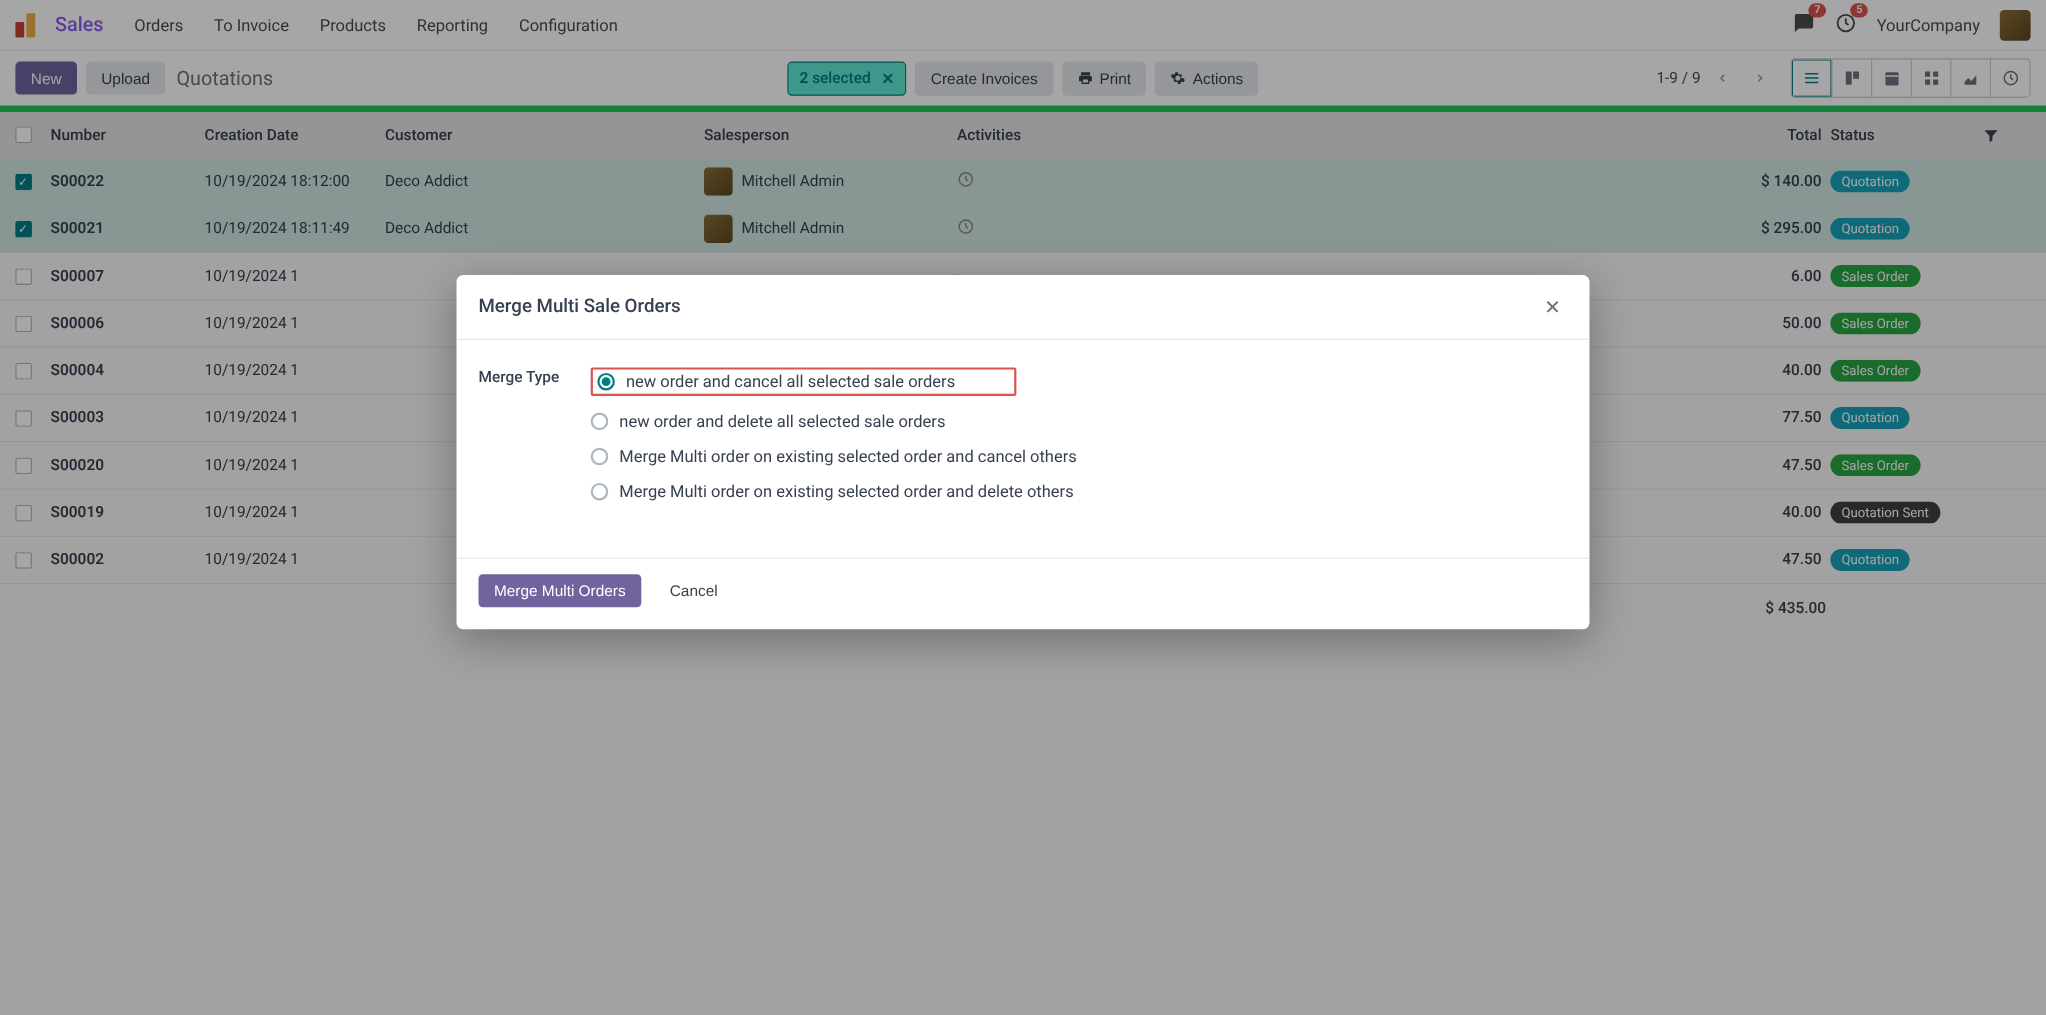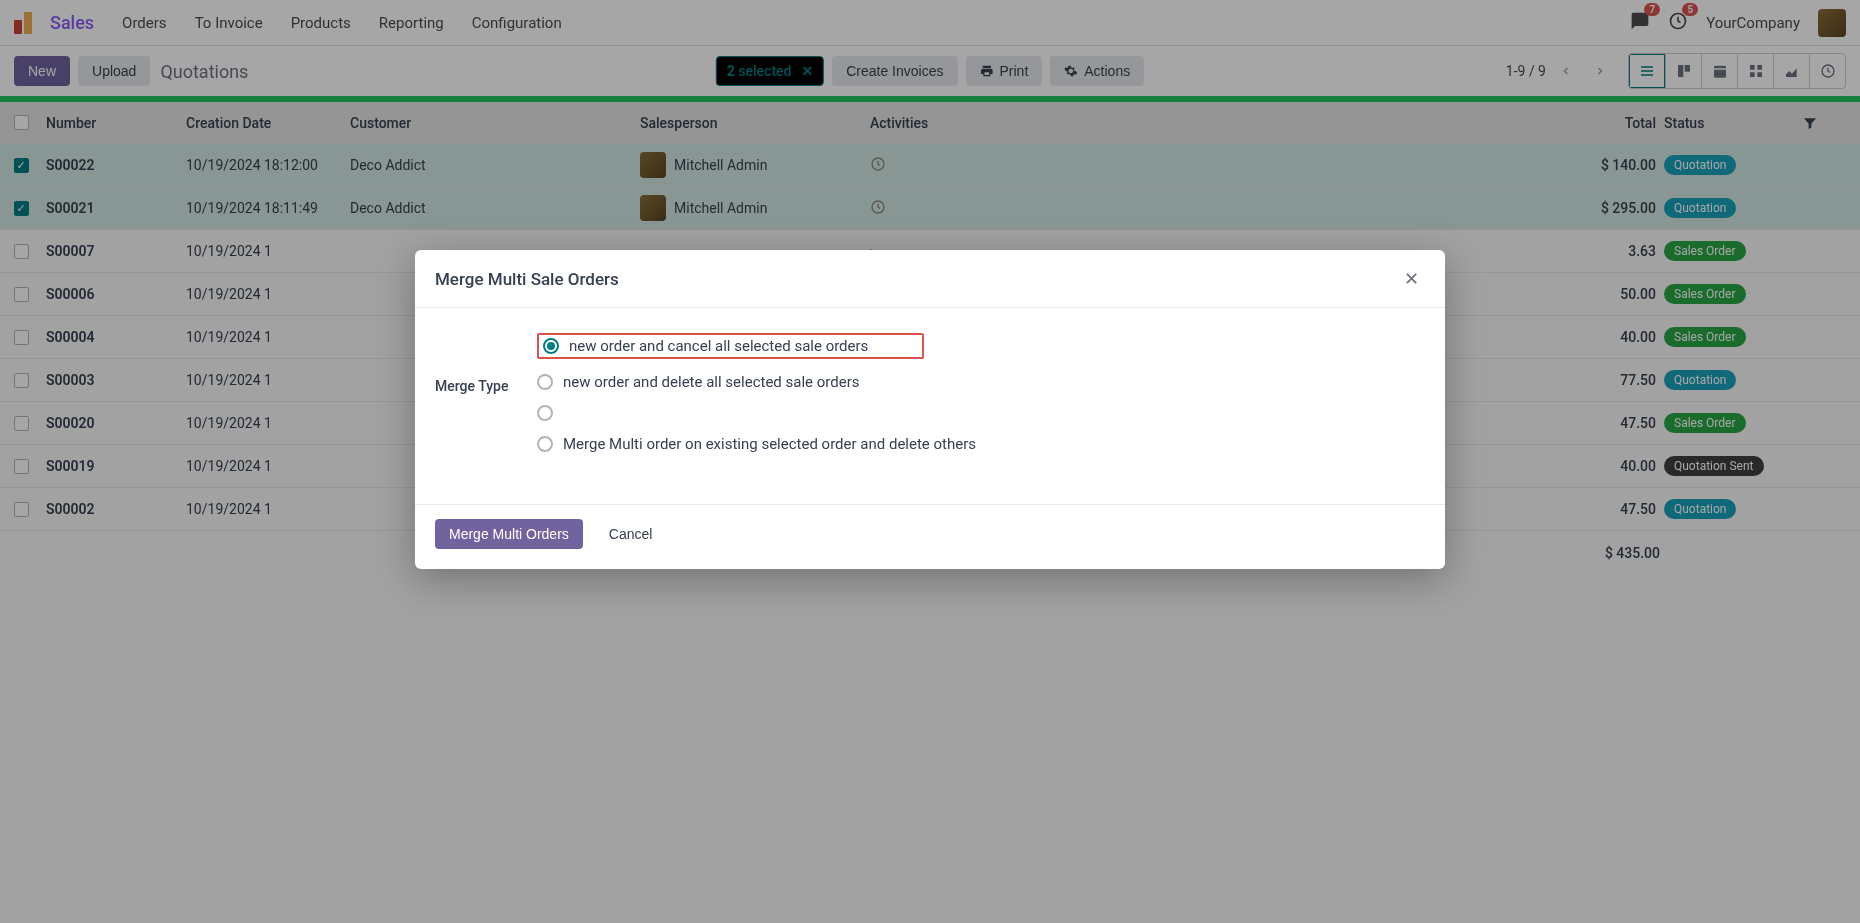--- a/index.html
+++ b/index.html
@@ -21,21 +21,21 @@
 .avatar-img { width: 28px; height: 28px; border-radius: 4px; background: linear-gradient(135deg,#8b6f3a,#5a4521); display: flex; align-items: center; justify-content: center; color: #fff; font-size: 12px; }
 
 
 .controlbar { display: flex; align-items: center; height: 56px; padding: 0 14px; background: #fff; border-bottom: 6px solid #22c55e; }
 .btn { border: none; padding: 7px 14px; border-radius: 4px; font-size: 14px; cursor: pointer; display: inline-flex; align-items: center; gap: 6px; }
 .btn-primary { background: #71639e; color: #fff; }
 .btn-secondary { background: #e7e9ed; color: #374151; }
 .btn-link { background: transparent; color: #374151; }
 .breadcrumb { font-size: 18px; color: #6b7280; margin-left: 10px; }
 .controlbar .center { position: absolute; left: 50%; transform: translateX(-50%); display: flex; gap: 8px; }
-.selected-chip { border: 1px solid #017e84; color: #017e84; padding: 6px 10px; border-radius: 4px; display: inline-flex; align-items: center; gap: 10px; font-weight: 500; background: #000000; }
+.selected-chip { border: 1px solid #017e84; color: #017e84; padding: 6px 10px; border-radius: 4px; display: inline-flex; align-items: center; gap: 10px; font-weight: 500; background: #5eead4; }
 .selected-chip .x { cursor: pointer; color: #017e84; font-weight: 700; }
 .controlbar .right { margin-left: auto; display: flex; align-items: center; gap: 14px; }
 .pager { color: #4c4c4c; font-size: 14px; display: flex; align-items: center; gap: 6px; }
 .pager-arrow { width: 28px; height: 28px; display: inline-flex; align-items: center; justify-content: center; cursor: pointer; color: #9ca3af; }
 .view-switch { display: flex; border: 1px solid #ccc; border-radius: 4px; overflow: hidden; }
 .view-switch .vs { width: 36px; height: 34px; display: inline-flex; align-items: center; justify-content: center; cursor: pointer; color: #6b7280; border-left: 1px solid #ccc; }
 .view-switch .vs:first-child { border-left: none; }
 .view-switch .vs.active { outline: 1px solid #017e84; outline-offset: -1px; color: #017e84; }
 
 
@@ -66,21 +66,21 @@
 
 .overlay { position: absolute; inset: 0; background: rgba(0,0,0,0.35); }
 
 
 .modal { position: absolute; top: 250px; left: 50%; transform: translateX(-50%); width: 1030px; background: #fff; border-radius: 6px; box-shadow: 0 10px 40px rgba(0,0,0,0.3); }
 .modal-header { display: flex; align-items: center; justify-content: space-between; padding: 16px 20px; border-bottom: 1px solid #e5e7eb; }
 .modal-title { font-size: 17px; font-weight: 500; color: #374151; }
 .modal-close { cursor: pointer; color: #6b7280; font-size: 18px; padding: 2px 6px; }
 .modal-body { padding: 22px 20px 28px; }
 .form-row { display: flex; align-items: flex-start; gap: 18px; }
-.form-label { min-width: 84px; font-weight: 500; padding-top: 4px; margin-top: 44px; }
+.form-label { min-width: 84px; font-weight: 500; padding-top: 4px; }
 .radio-group { display: flex; flex-direction: column; gap: 8px; }
 .radio-opt { display: flex; align-items: center; gap: 10px; font-size: 15px; cursor: pointer; padding: 3px 0; }
 .radio-circle { width: 16px; height: 16px; border: 2px solid #adb5bd; border-radius: 50%; display: inline-flex; align-items: center; justify-content: center; }
 .radio-circle.on { border-color: #017e84; }
 .radio-circle.on::after { content: ""; width: 8px; height: 8px; background: #017e84; border-radius: 50%; }
 .radio-highlight { border: 2px solid #d9534f; padding: 2px 54px 2px 4px; border-radius: 2px; display:inline-flex; align-items:center; gap:10px; }
 .modal-footer { padding: 14px 20px 20px; display: flex; gap: 12px; border-top: 1px solid #e5e7eb; margin-top: 20px; }
 </style>
 </head>
 <body>
@@ -253,21 +253,21 @@
           <span class="chkbox"></span>
         </div>
         <div class="cell number">S00007</div>
         <div class="cell">10/19/2024 1</div>
         <div class="cell"></div>
         <div class="cell sp-cell"></div>
         <div class="cell"><span class="activity-text">
             <span class="caret-green">▸</span>
             <span></span>
           </span></div>
-        <div class="cell total-cell">3.63</div>
+        <div class="cell total-cell">6.00</div>
         <div class="cell"><span class="status-pill salesorder">Sales Order</span></div>
         <div></div>
       </div>
       <div class="row">
         <div class="cell chk">
           <span class="chkbox"></span>
         </div>
         <div class="cell number">S00006</div>
         <div class="cell">10/19/2024 1</div>
         <div class="cell"></div>
@@ -371,20 +371,21 @@
               <span class="radio-circle on"></span>
               <span>new order and cancel all selected sale orders</span>
             </span>
           </label>
           <label class="radio-opt">
             <span class="radio-circle"></span>
             <span>new order and delete all selected sale orders</span>
           </label>
           <label class="radio-opt">
             <span class="radio-circle"></span>
+            <span>Merge Multi order on existing selected order and cancel others</span>
           </label>
           <label class="radio-opt">
             <span class="radio-circle"></span>
             <span>Merge Multi order on existing selected order and delete others</span>
           </label>
         </div>
     </div>
   </div>
   <div class="modal-footer">
     <button class="btn btn-primary">Merge Multi Orders</button>

